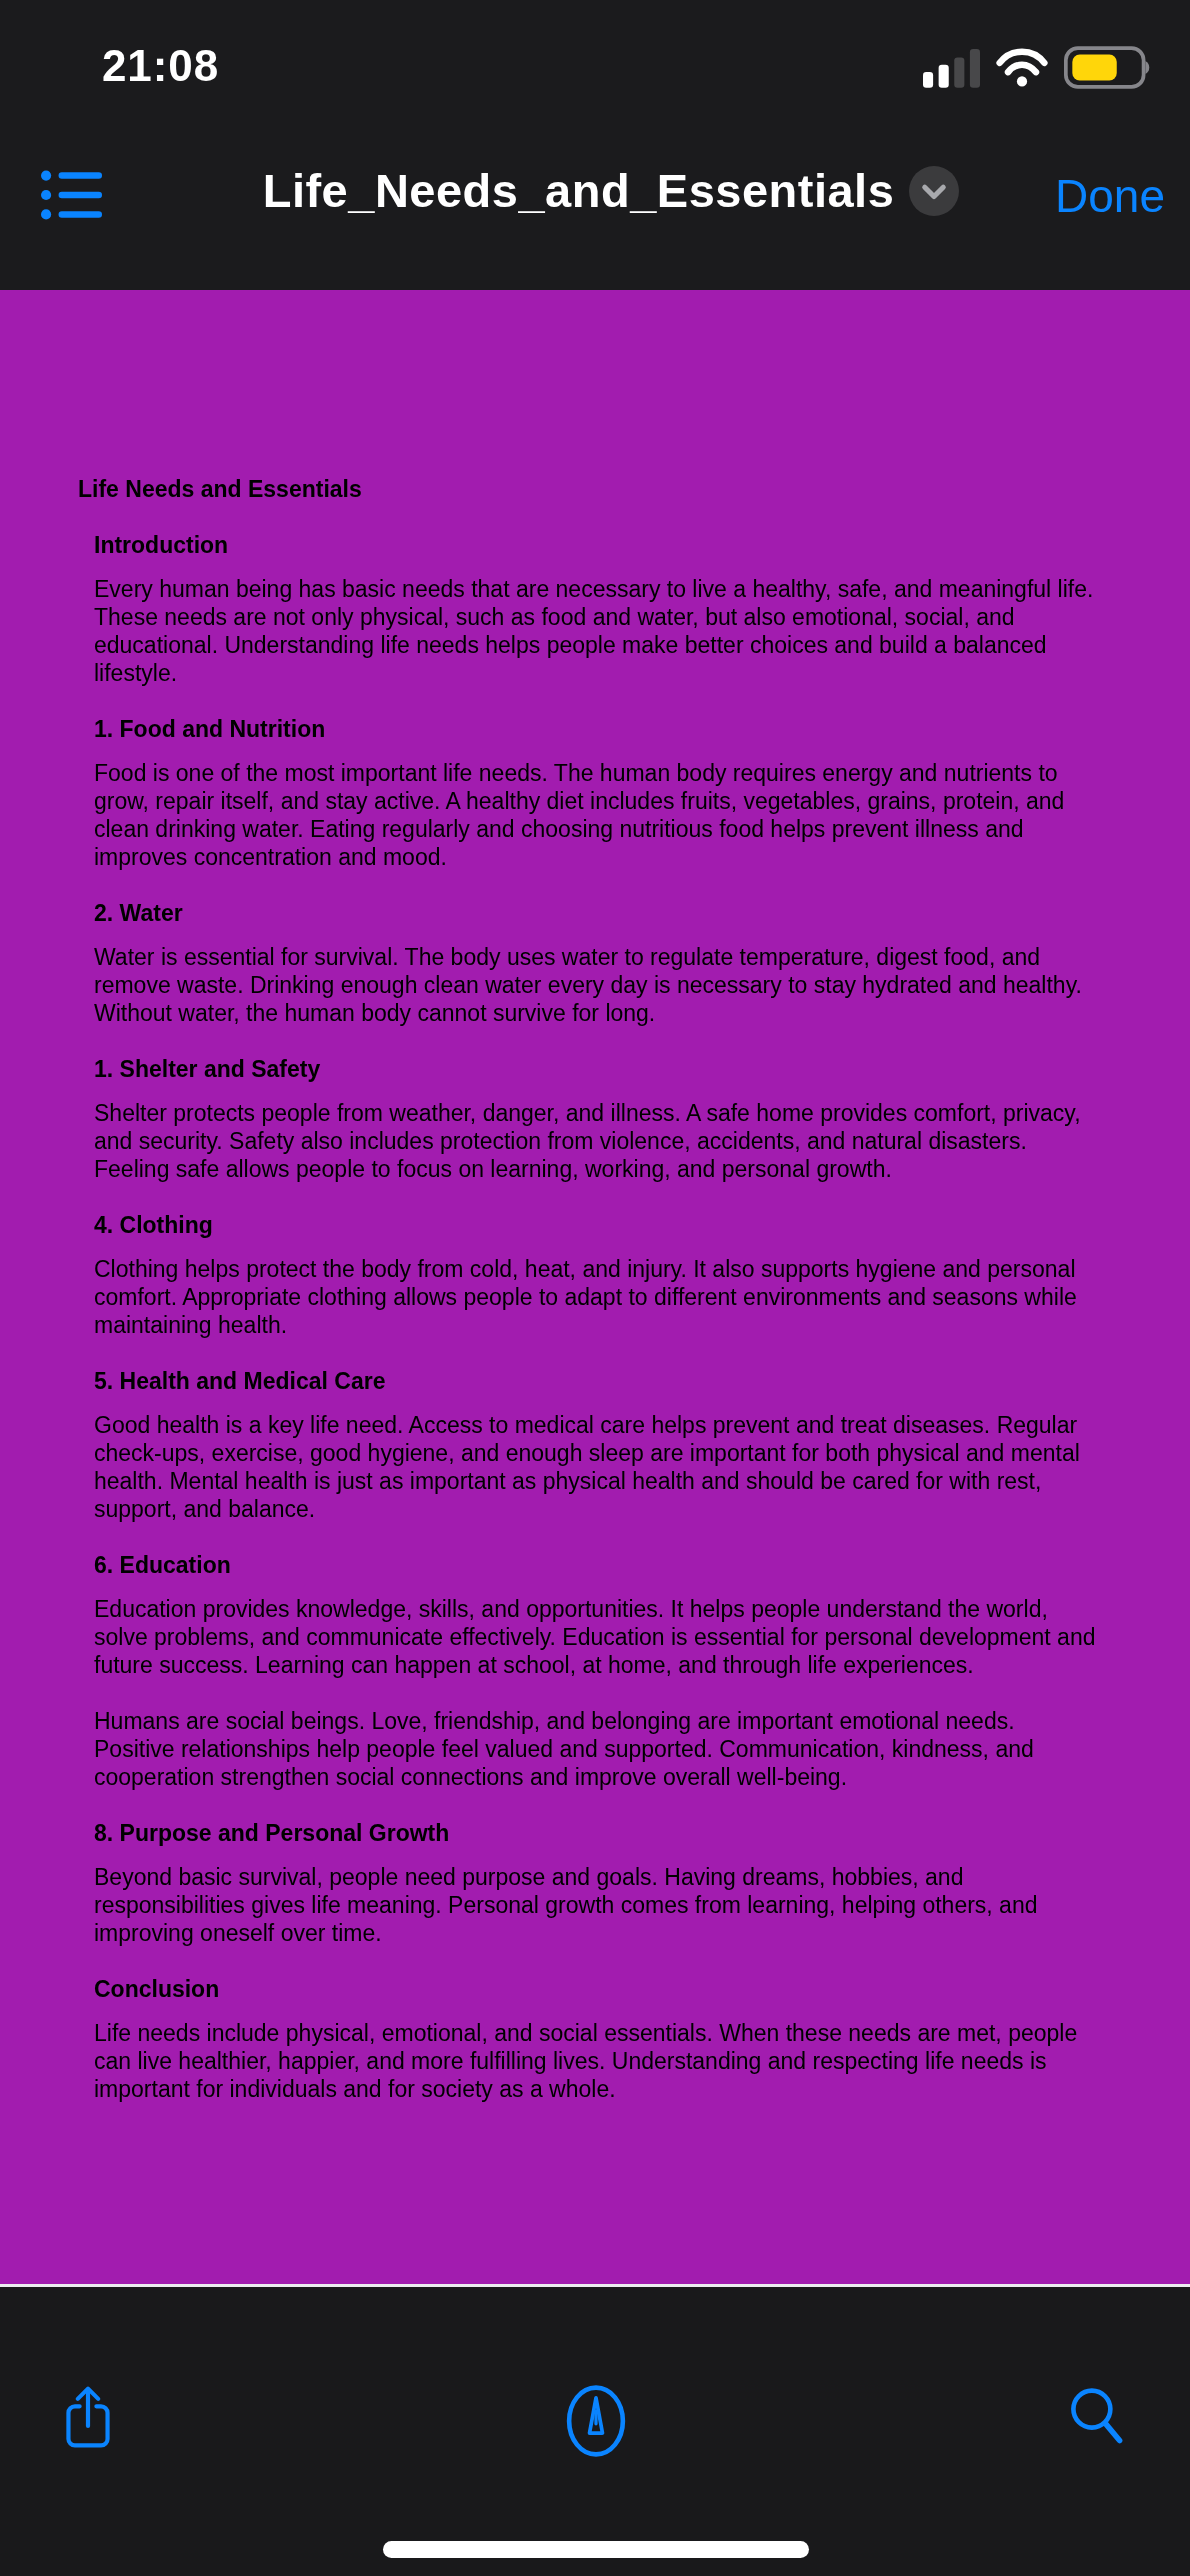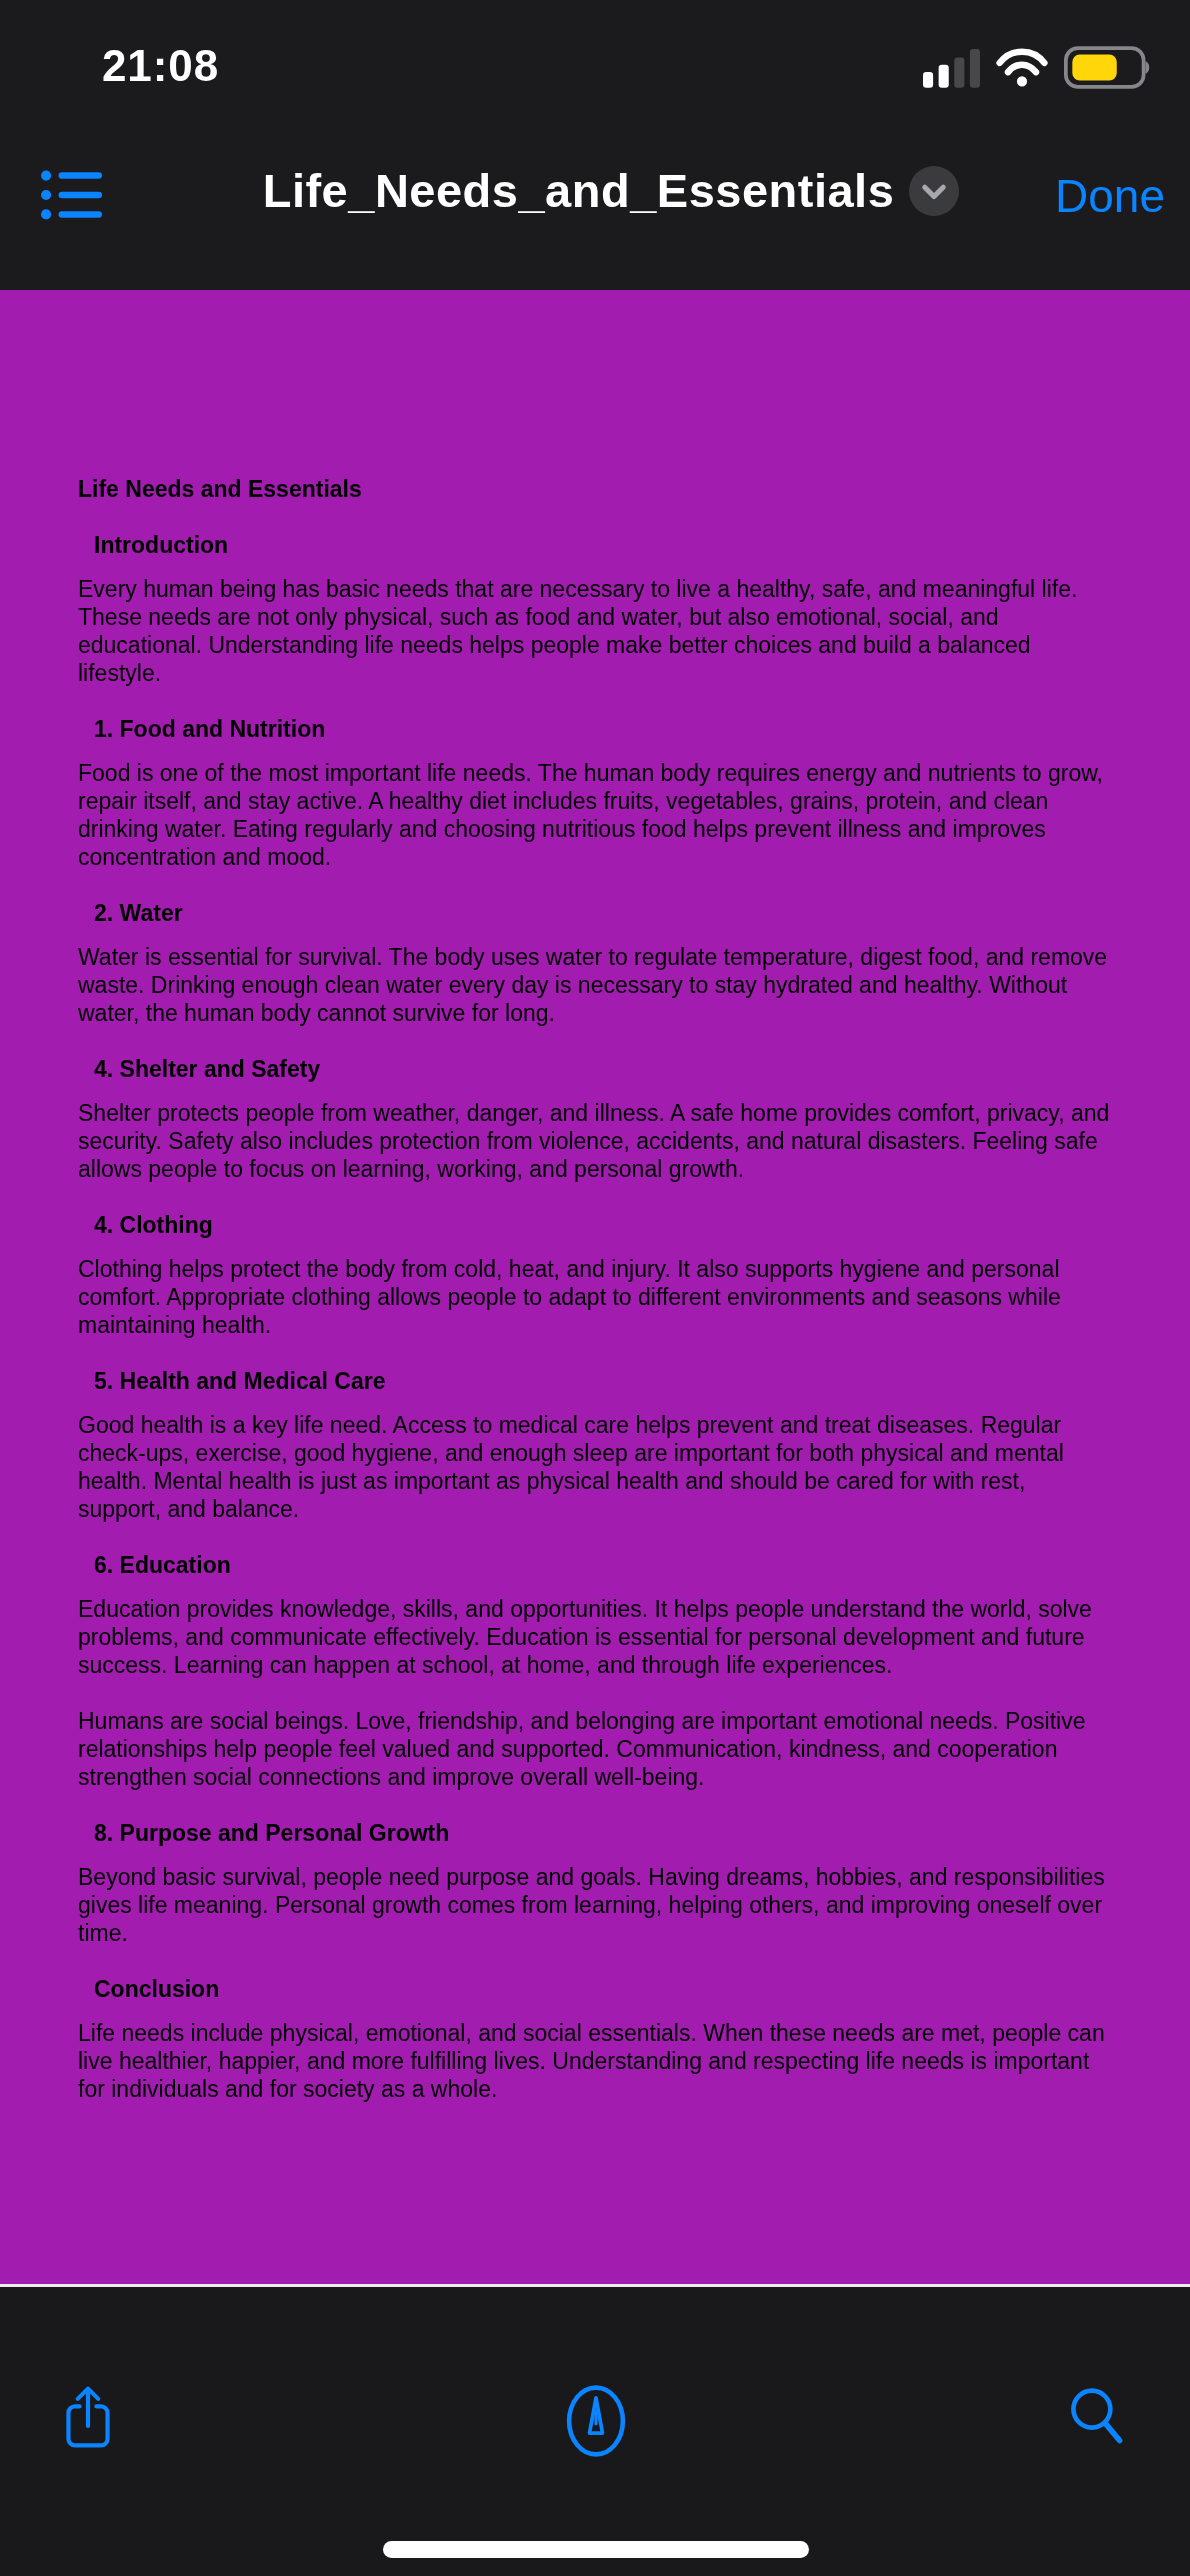--- a/index.html
+++ b/index.html
@@ -16,21 +16,21 @@
   .nav-title-group{position:absolute;left:0;right:0;top:163px;display:flex;justify-content:center;align-items:center;gap:15px;text-align:right;}
   .nav-title{font-size:47px;font-weight:700;color:#ffffff;letter-spacing:0.5px;}
   .nav-chevron-circle{width:50px;height:50px;border-radius:50%;background:#3b3b3d;display:flex;align-items:center;justify-content:center;}
   .nav-done{position:absolute;right:57px;top:169px;font-size:46px;font-weight:400;color:#0a84ff;}
   
   .page{position:absolute;top:290px;left:0;width:1191px;height:1994px;background:#a21caf;
         padding:185px 78px 0 78px;box-sizing:border-box;overflow:hidden;color:#000;}
   .doc-title{font-size:23px;line-height:28px;font-weight:700;margin:0;}
   .doc-section{margin-top:28px;}
   .doc-heading{font-size:23px;line-height:28px;font-weight:700;margin:16px;}
-  .doc-body{font-size:23px;line-height:28px;font-weight:400;margin:0;}
+  .doc-body{font-size:23px;line-height:28px;font-weight:400;margin:16px;}
   
   .hairline{position:absolute;top:2284px;left:0;width:1191px;height:2.8px;background:#ededf0;}
   .toolbar{position:absolute;top:2287px;left:0;width:1191px;height:289px;background:#19191b;}
   .tb-btn{position:absolute;top:96px;display:flex;align-items:center;justify-content:center;}
   .tb-share{left:61px;}
   .tb-markup{left:50%;transform:translateX(-50%);}
   .tb-search{left:1066px;}
   .home-indicator{position:absolute;bottom:18.5px;left:50%;transform:translateX(-50%);
                   width:426px;height:16.7px;border-radius:9.3px;background:#ffffff;}
   svg{display:block;}
@@ -104,21 +104,21 @@
     <h2 class="doc-heading">1. Food and Nutrition</h2>
     <p class="doc-body">Food is one of the most important life needs. The human body requires energy and nutrients to grow, repair itself, and stay active. A healthy diet includes fruits, vegetables, grains, protein, and clean drinking water. Eating regularly and choosing nutritious food helps prevent illness and improves concentration and mood.</p>
   </section>
 
   <section class="doc-section">
     <h2 class="doc-heading">2. Water</h2>
     <p class="doc-body">Water is essential for survival. The body uses water to regulate temperature, digest food, and remove waste. Drinking enough clean water every day is necessary to stay hydrated and healthy. Without water, the human body cannot survive for long.</p>
   </section>
 
   <section class="doc-section">
-    <h2 class="doc-heading">4. Shelter and Safety</h2>
+    <h2 class="doc-heading">1. Shelter and Safety</h2>
     <p class="doc-body">Shelter protects people from weather, danger, and illness. A safe home provides comfort, privacy, and security. Safety also includes protection from violence, accidents, and natural disasters. Feeling safe allows people to focus on learning, working, and personal growth.</p>
   </section>
 
   <section class="doc-section">
     <h2 class="doc-heading">4. Clothing</h2>
     <p class="doc-body">Clothing helps protect the body from cold, heat, and injury. It also supports hygiene and personal comfort. Appropriate clothing allows people to adapt to different environments and seasons while maintaining health.</p>
   </section>
 
   <section class="doc-section">
     <h2 class="doc-heading">5. Health and Medical Care</h2>

